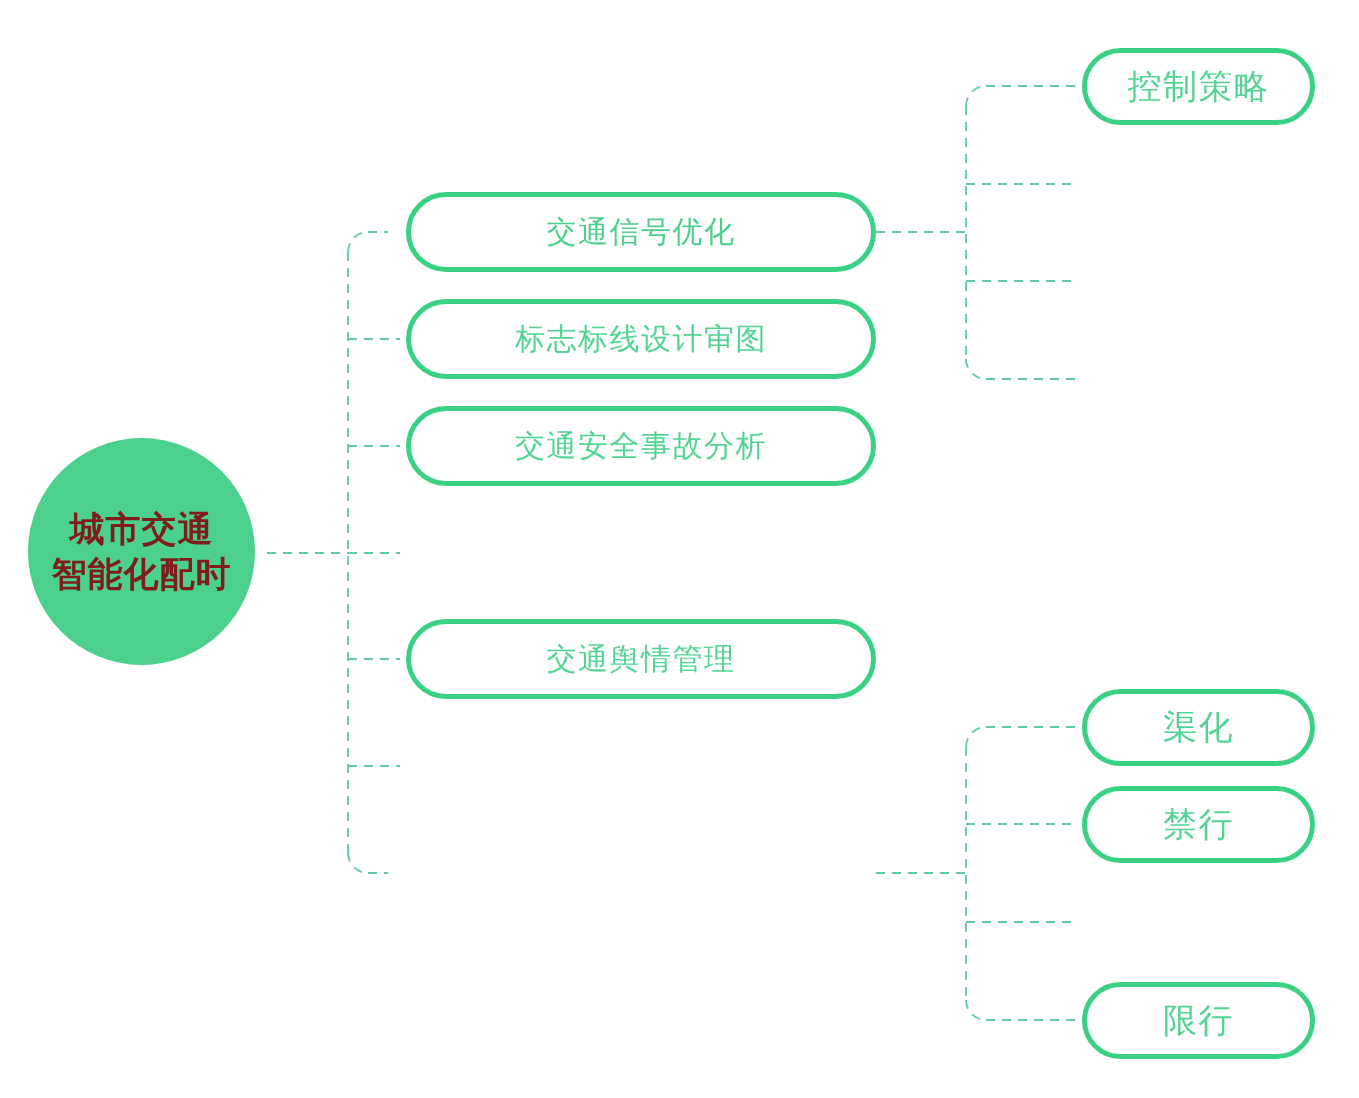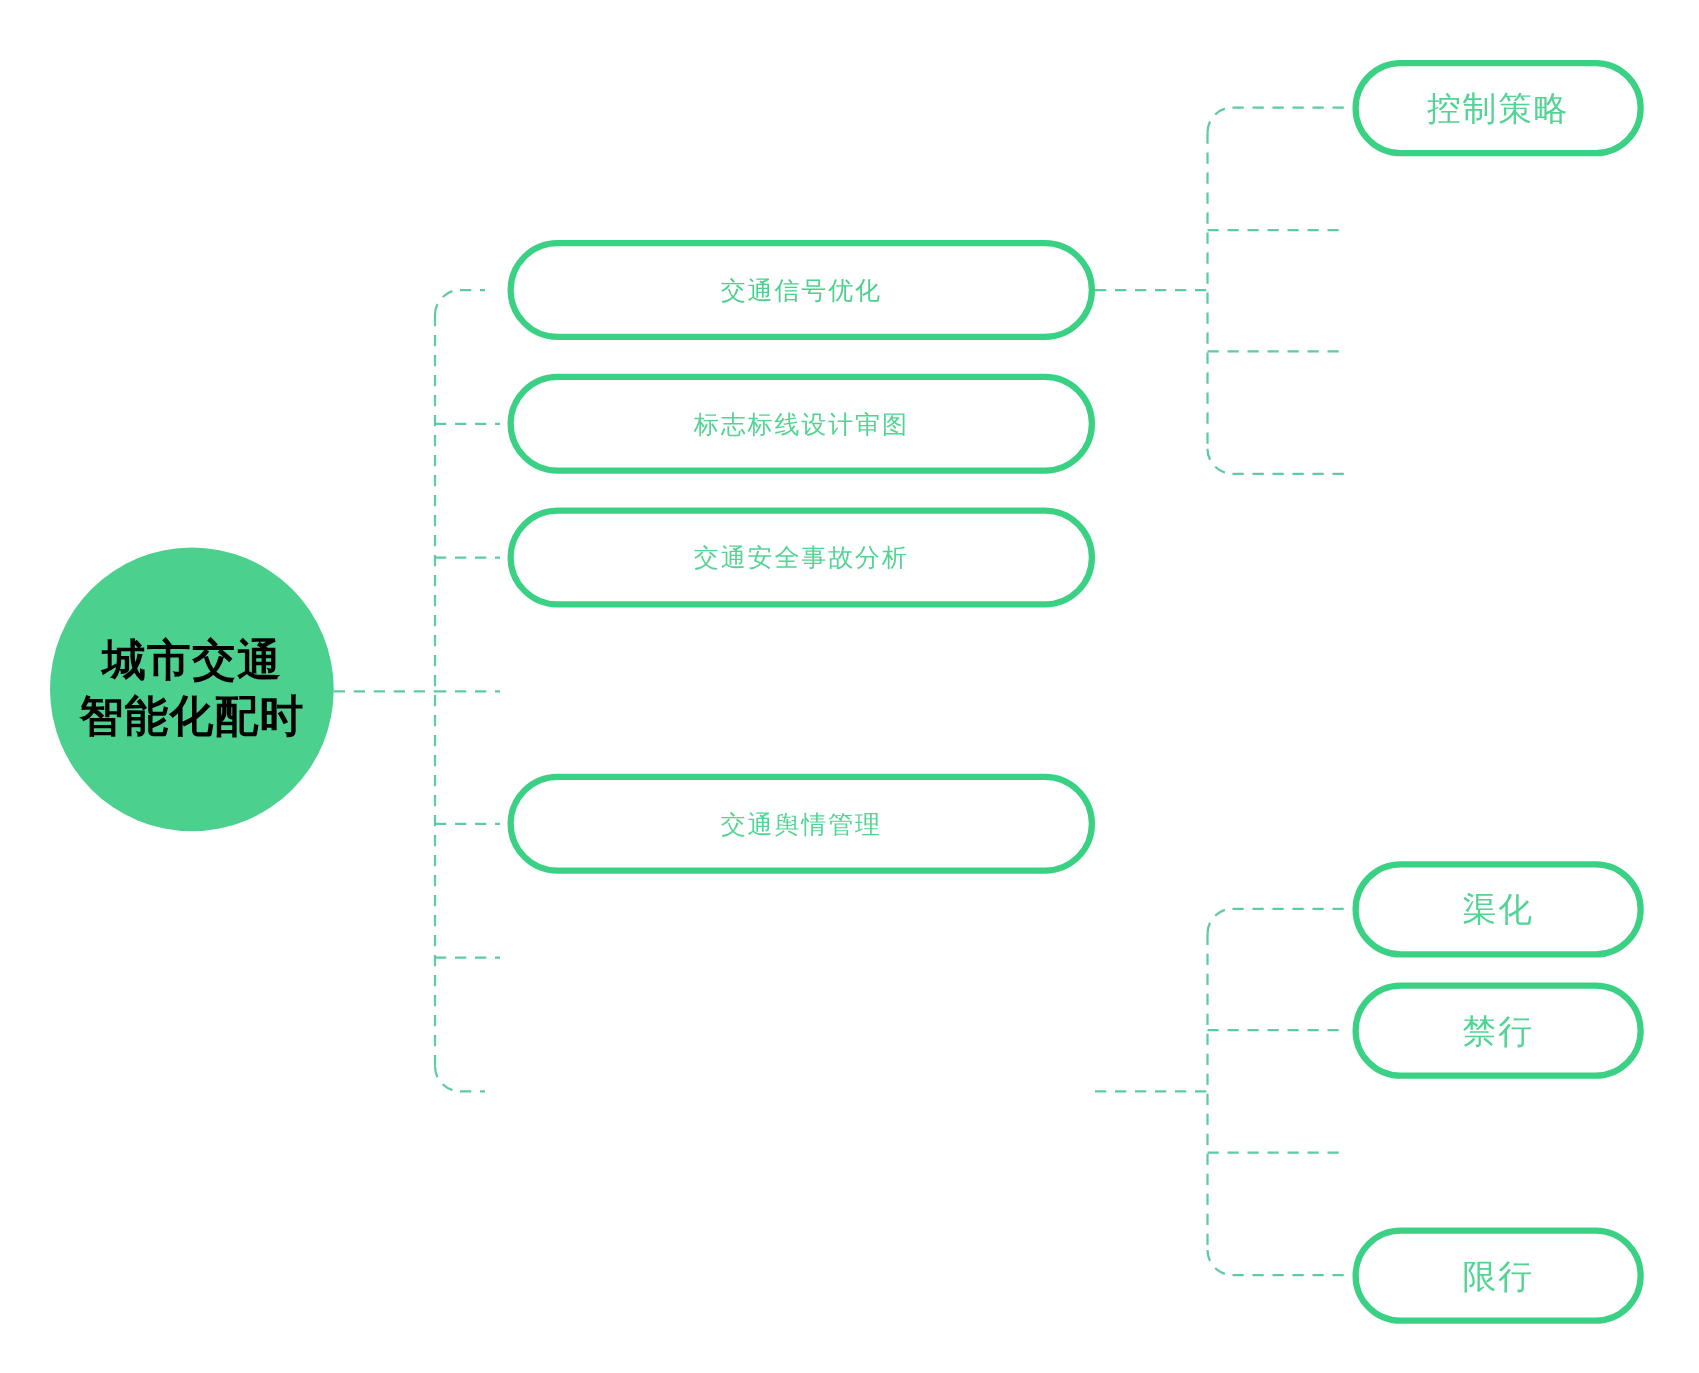--- a/index.html
+++ b/index.html
@@ -22,31 +22,31 @@
     left: 0;
     top: 0;
     width: 1359px;
     height: 1098px;
     pointer-events: none;
   }
 
   
   .hub {
     position: absolute;
-    left: 40px;
+    left: 28px;
     top: 438px;
     width: 227px;
     height: 227px;
     border-radius: 50%;
     background: #4bd18d;
     display: flex;
     flex-direction: column;
     align-items: center;
     justify-content: center;
-    color: #000000;
+    color: #7f1d1d;
     font-weight: bold;
     font-size: 35px;
     line-height: 1.28;
     letter-spacing: 1px;
     text-align: center;
   }
   .hub-line { display: block; white-space: nowrap; }
 
   
   .pill {
@@ -59,29 +59,29 @@
     align-items: center;
     justify-content: center;
     text-align: center;
     color: #54d494;
     white-space: nowrap;
   }
   .pill.primary {
     left: 406px;
     width: 470px;
     height: 80px;
-    font-size: 20px;
+    font-size: 30px;
     letter-spacing: 1.5px;
   }
   .pill.primary.accent { color: #4dd08d; }
   .pill.secondary {
     left: 1082px;
     width: 233px;
     height: 77px;
-    font-size: 27px;
+    font-size: 34px;
     letter-spacing: 1.5px;
   }
 </style>
 </head>
 <body>
 
 <div id="canvas">
 
   <svg id="wires" viewBox="0 0 1359 1098" xmlns="http://www.w3.org/2000/svg">
     <g fill="none" stroke="#5fcba4" stroke-width="1.8" stroke-dasharray="9 7" stroke-linecap="butt">

